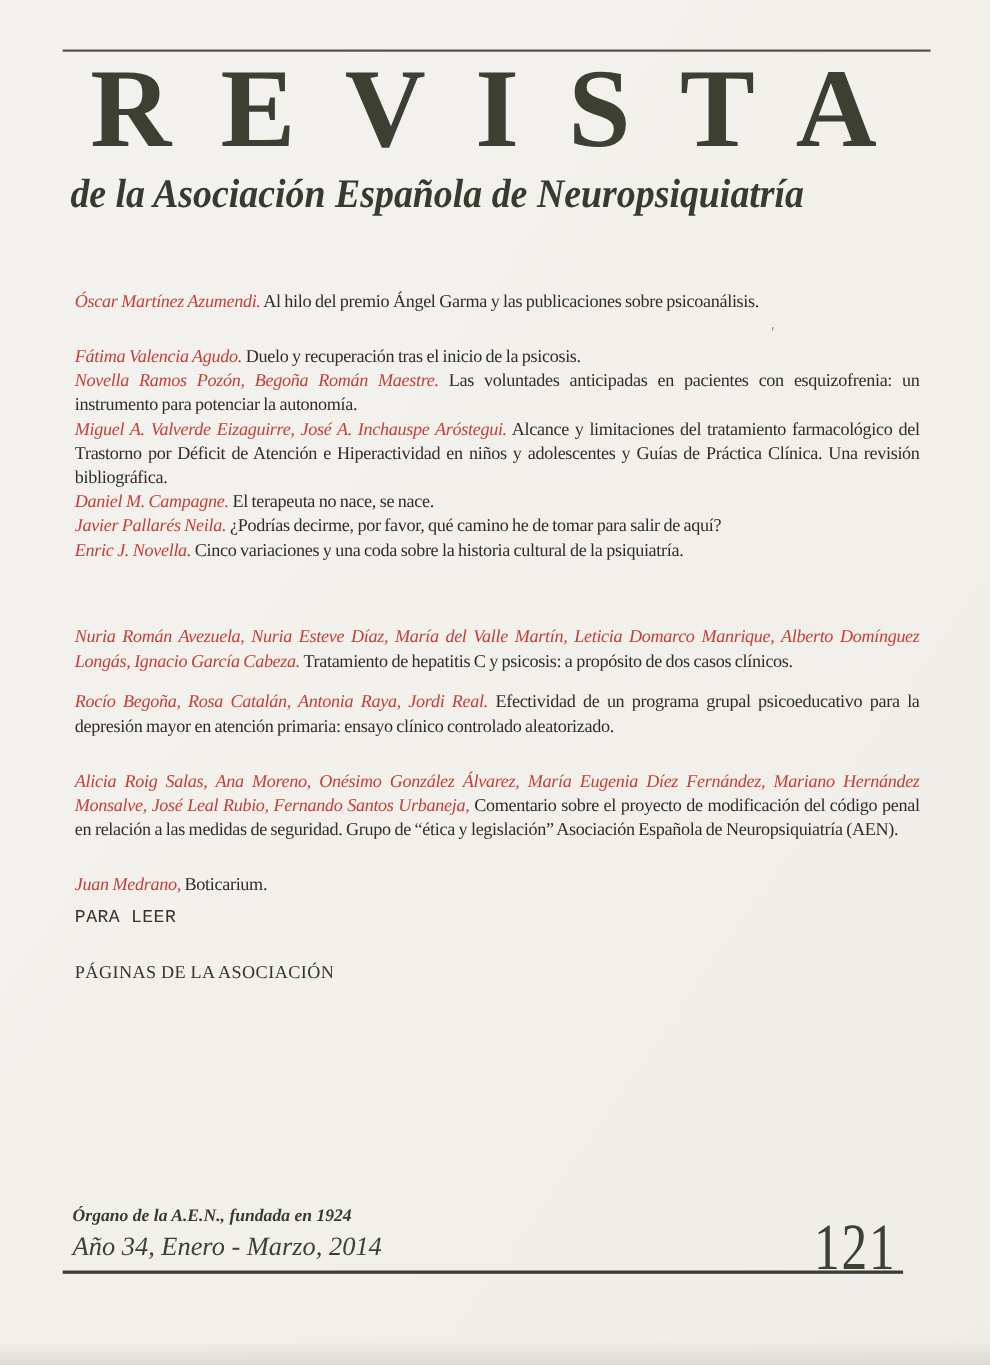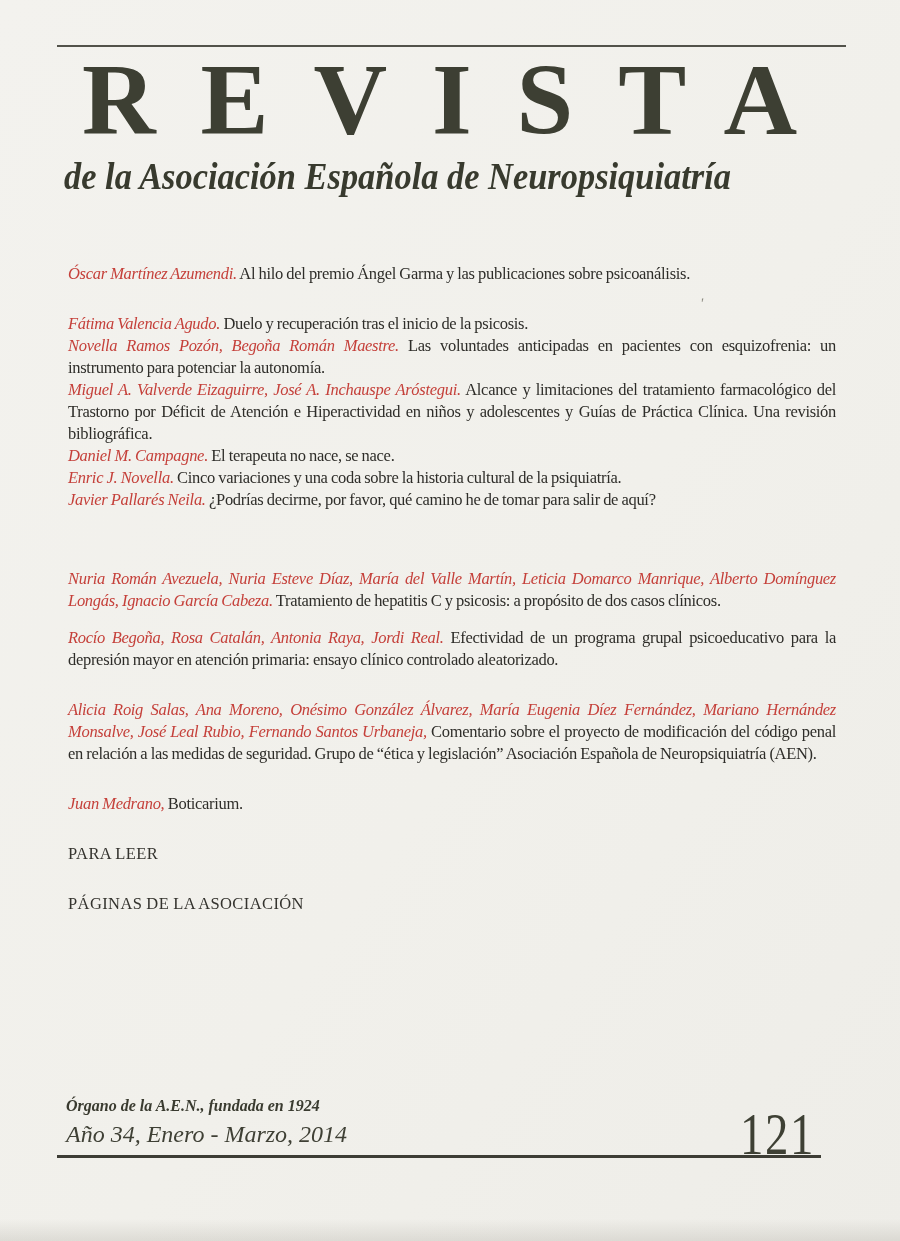--- a/index.html
+++ b/index.html
@@ -46,21 +46,21 @@
   .toc{
     position:absolute;left:68px;top:263px;width:768px;
     font-size:16.5px;line-height:22px;
     letter-spacing:-0.3px;word-spacing:-0.5px;
     color:#2e2d29;
     text-align:justify;
   }
   .toc p{margin:0;}
   .toc .g15{margin-top:15px;}
   .toc .g18{margin-top:28px;}
-  .toc .g20{margin-top:28px;}
+  .toc .g20{margin-top:8px;font-family:Liberation Mono, monospace;}
   .toc .g44{margin-top:57px;}
   .authors{color:#c5403a;font-style:italic;}
   .entry-title{color:#2e2d29;}
   .section-heading{letter-spacing:0.4px;color:#34332e;}
   .scan-artifact{
     position:absolute;left:700px;top:296px;
     font-size:15px;font-style:italic;color:#8b897f;line-height:1;
   }
   .footer-organ{
     position:absolute;left:66px;top:1092px;
@@ -101,23 +101,23 @@
     <p><span class="authors">Óscar Martínez Azumendi</span><span class="authors">.</span> <span class="entry-title">Al hilo del premio Ángel Garma y las publicaciones sobre psicoanálisis.</span></p>
 
     <p class="g18"><span class="authors">Fátima Valencia Agudo</span><span class="authors">.</span> <span class="entry-title">Duelo y recuperación tras el inicio de la psicosis.</span></p>
 
     <p><span class="authors">Novella Ramos Pozón, Begoña Román Maestre</span><span class="authors">.</span> <span class="entry-title">Las voluntades anticipadas en pacientes con esquizofrenia: un instrumento para potenciar la autonomía.</span></p>
 
     <p><span class="authors">Miguel A. Valverde Eizaguirre, José A. Inchauspe Aróstegui</span><span class="authors">.</span> <span class="entry-title">Alcance y limitaciones del tratamiento farmacológico del Trastorno por Déficit de Atención e Hiperactividad en niños y adolescentes y Guías de Práctica Clínica. Una revisión bibliográfica.</span></p>
 
     <p><span class="authors">Daniel M. Campagne</span><span class="authors">.</span> <span class="entry-title">El terapeuta no nace, se nace.</span></p>
 
+    <p><span class="authors">Javier Pallarés Neila</span><span class="authors">.</span> <span class="entry-title">¿Podrías decirme, por favor, qué camino he de tomar para salir de aquí?</span></p>
+
     <p><span class="authors">Enric J. Novella</span><span class="authors">.</span> <span class="entry-title">Cinco variaciones y una coda sobre la historia cultural de la psiquiatría.</span></p>
-
-    <p><span class="authors">Javier Pallarés Neila</span><span class="authors">.</span> <span class="entry-title">¿Podrías decirme, por favor, qué camino he de tomar para salir de aquí?</span></p>
 
     <p class="g44"><span class="authors">Nuria Román Avezuela, Nuria Esteve Díaz, María del Valle Martín, Leticia Domarco Manrique, Alberto Domínguez Longás, Ignacio García Cabeza</span><span class="authors">.</span> <span class="entry-title">Tratamiento de hepatitis C y psicosis: a propósito de dos casos clínicos.</span></p>
 
     <p class="g15"><span class="authors">Rocío Begoña, Rosa Catalán, Antonia Raya, Jordi Real</span><span class="authors">.</span> <span class="entry-title">Efectividad de un programa grupal psicoeducativo para la depresión mayor en atención primaria: ensayo clínico controlado aleatorizado.</span></p>
 
     <p class="g18"><span class="authors">Alicia Roig Salas, Ana Moreno, Onésimo González Álvarez, María Eugenia Díez Fernández, Mariano Hernández Monsalve, José Leal Rubio, Fernando Santos Urbaneja</span><span class="authors">,</span> <span class="entry-title">Comentario sobre el proyecto de modificación del código penal en relación a las medidas de seguridad. Grupo de “ética y legislación” Asociación Española de Neuropsiquiatría (AEN).</span></p>
 
     <p class="g18"><span class="authors">Juan Medrano</span><span class="authors">,</span> <span class="entry-title">Boticarium.</span></p>
 
     <p class="g20 section-heading">PARA LEER</p>

